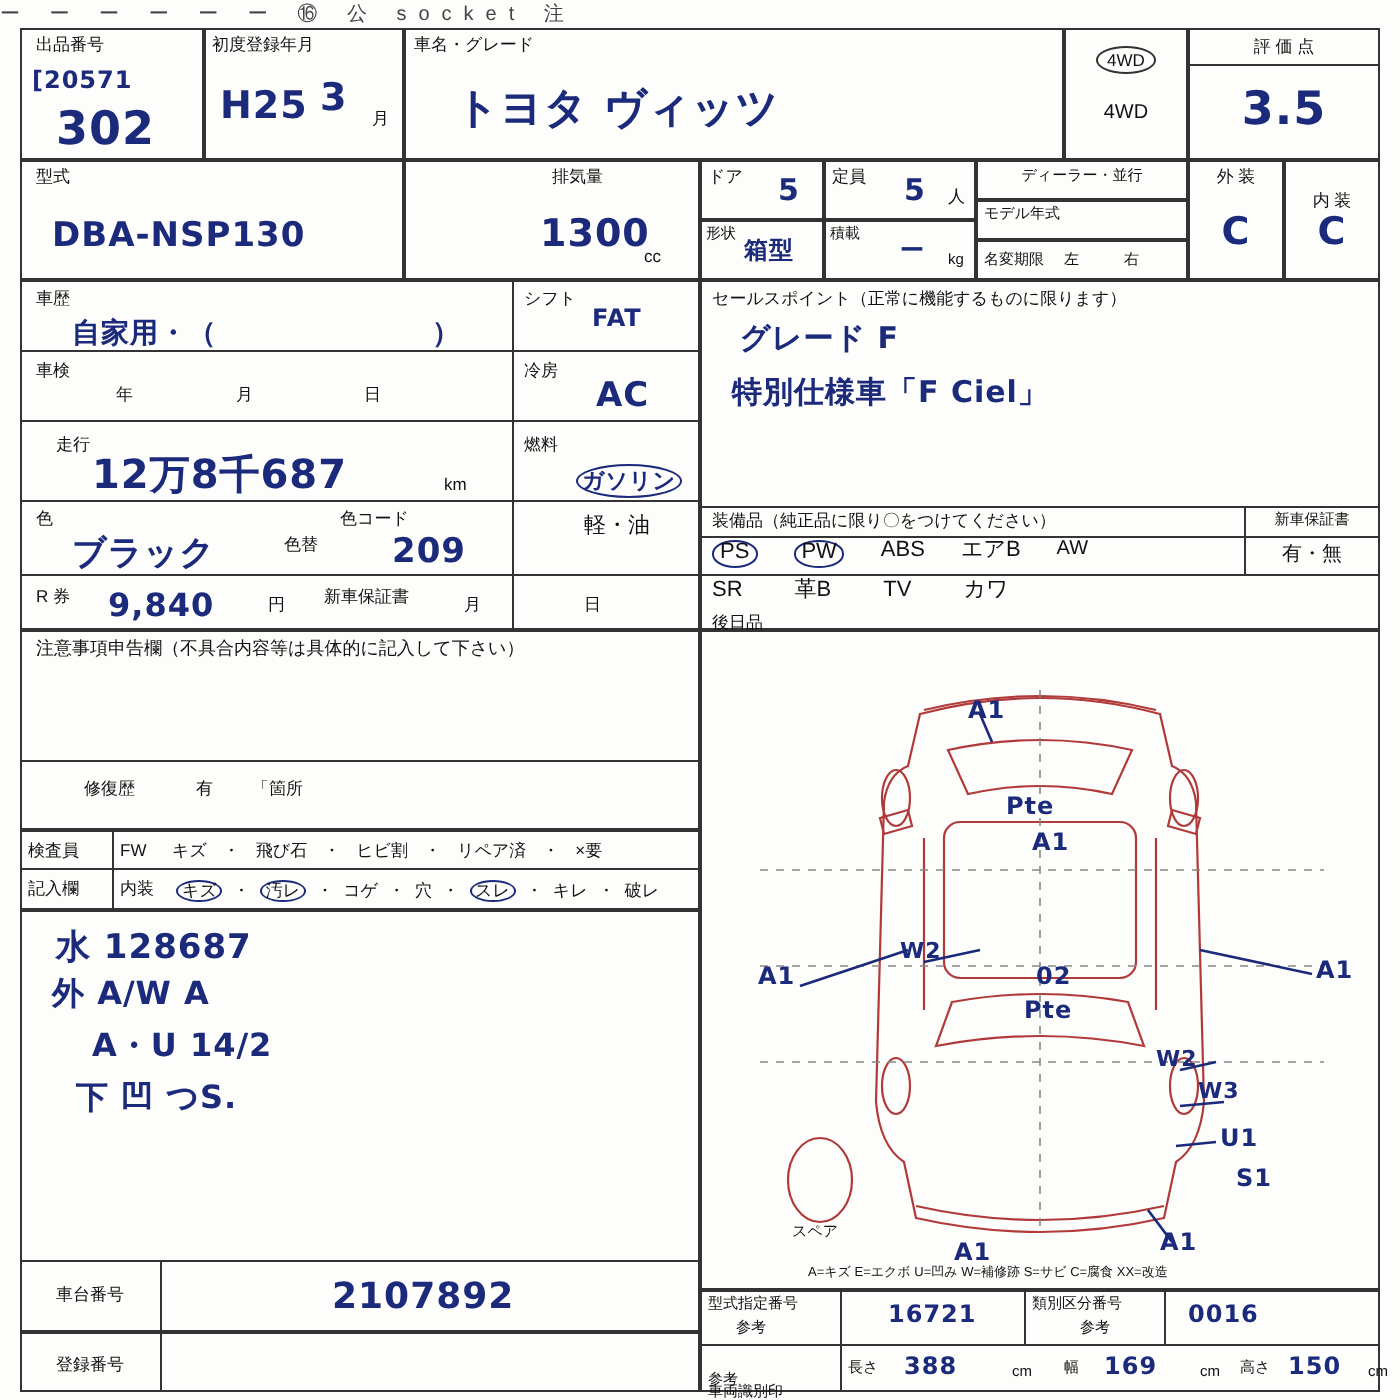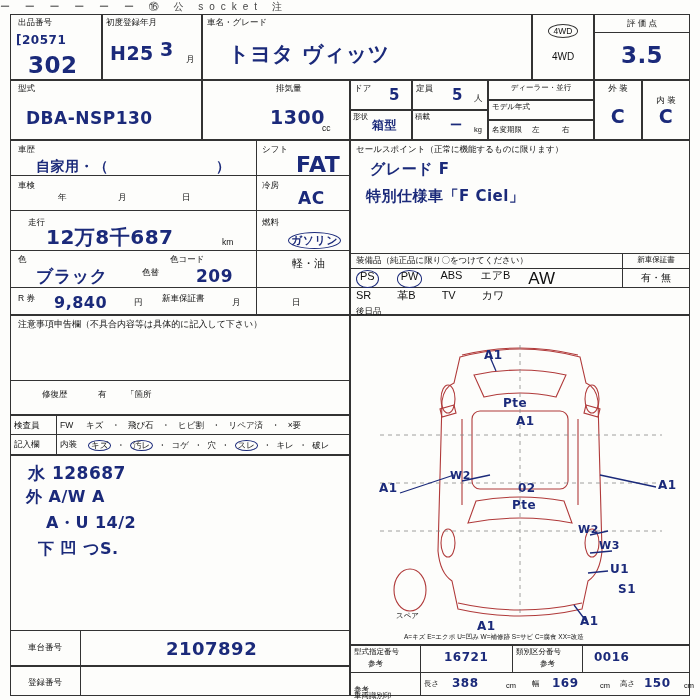--- a/index.html
+++ b/index.html
@@ -153,21 +153,21 @@
   <div class="c hw" style="left:196px; top:266px; font-size:17px;">209</div>
 
   <div class="c lbl" style="left:18px; top:294px;">R 券</div>
   <div class="c hw" style="left:54px; top:293px; font-size:16px;">9,840</div>
   <div class="c lbl" style="left:134px; top:298px;">円</div>
   <div class="c lbl" style="left:162px; top:294px;">新車保証書</div>
   <div class="c lbl" style="left:232px; top:298px;">月</div>
   <div class="c lbl" style="left:292px; top:298px;">日</div>
 
   <div class="c lbl" style="left:262px; top:145px;">シフト</div>
-  <div class="c hw" style="left:296px; top:152px; font-size:22px;">FAT</div>
+  <div class="c hw" style="left:296px; top:152px; font-size:12px;">FAT</div>
 
   <div class="c lbl" style="left:262px; top:181px;">冷房</div>
   <div class="c hw" style="left:298px; top:188px; font-size:17px;">AC</div>
 
   <div class="c lbl" style="left:262px; top:218px;">燃料</div>
   <div class="c hw hw-s" style="left:288px; top:232px;">
     <span class="circ" style="font-size:11px;">ガソリン</span>
   </div>
   <div class="c lbl" style="left:292px; top:258px; font-size:11px;">軽・油</div>
 
@@ -183,21 +183,21 @@
 
   <div class="c lbl" style="left:356px; top:256px;">装備品（純正品に限り〇をつけてください）</div>
   <div class="c lbl ctr" style="left:622px; top:256px; width:68px; font-size:7.5px;">新車保証書</div>
   <div class="c lbl ctr" style="left:622px; top:273px; width:68px; font-size:10px;">有・無</div>
 
   <div class="c" style="left:356px; top:270px; width:262px; display:flex; gap:18px;">
     <span class="lbl" style="font-size:11px; border:1.3px solid #1b2a7a; border-radius:50%; padding:0 3px;">PS</span>
     <span class="lbl" style="font-size:11px; border:1.3px solid #1b2a7a; border-radius:50%; padding:0 3px;">PW</span>
     <span class="lbl" style="font-size:11px;">ABS</span>
     <span class="lbl" style="font-size:11px;">エアB</span>
-    <span class="lbl" style="font-size:17px;">AW</span>
+    <span class="lbl" style="font-size:10px;">AW</span>
   </div>
 
   <div class="c" style="left:356px; top:290px; width:262px; display:flex; gap:26px;">
     <span class="lbl" style="font-size:11px;">SR</span>
     <span class="lbl" style="font-size:11px;">革B</span>
     <span class="lbl" style="font-size:11px;">TV</span>
     <span class="lbl" style="font-size:11px;">カワ</span>
   </div>
   <div class="c lbl" style="left:356px; top:307px;">後日品</div>
 

